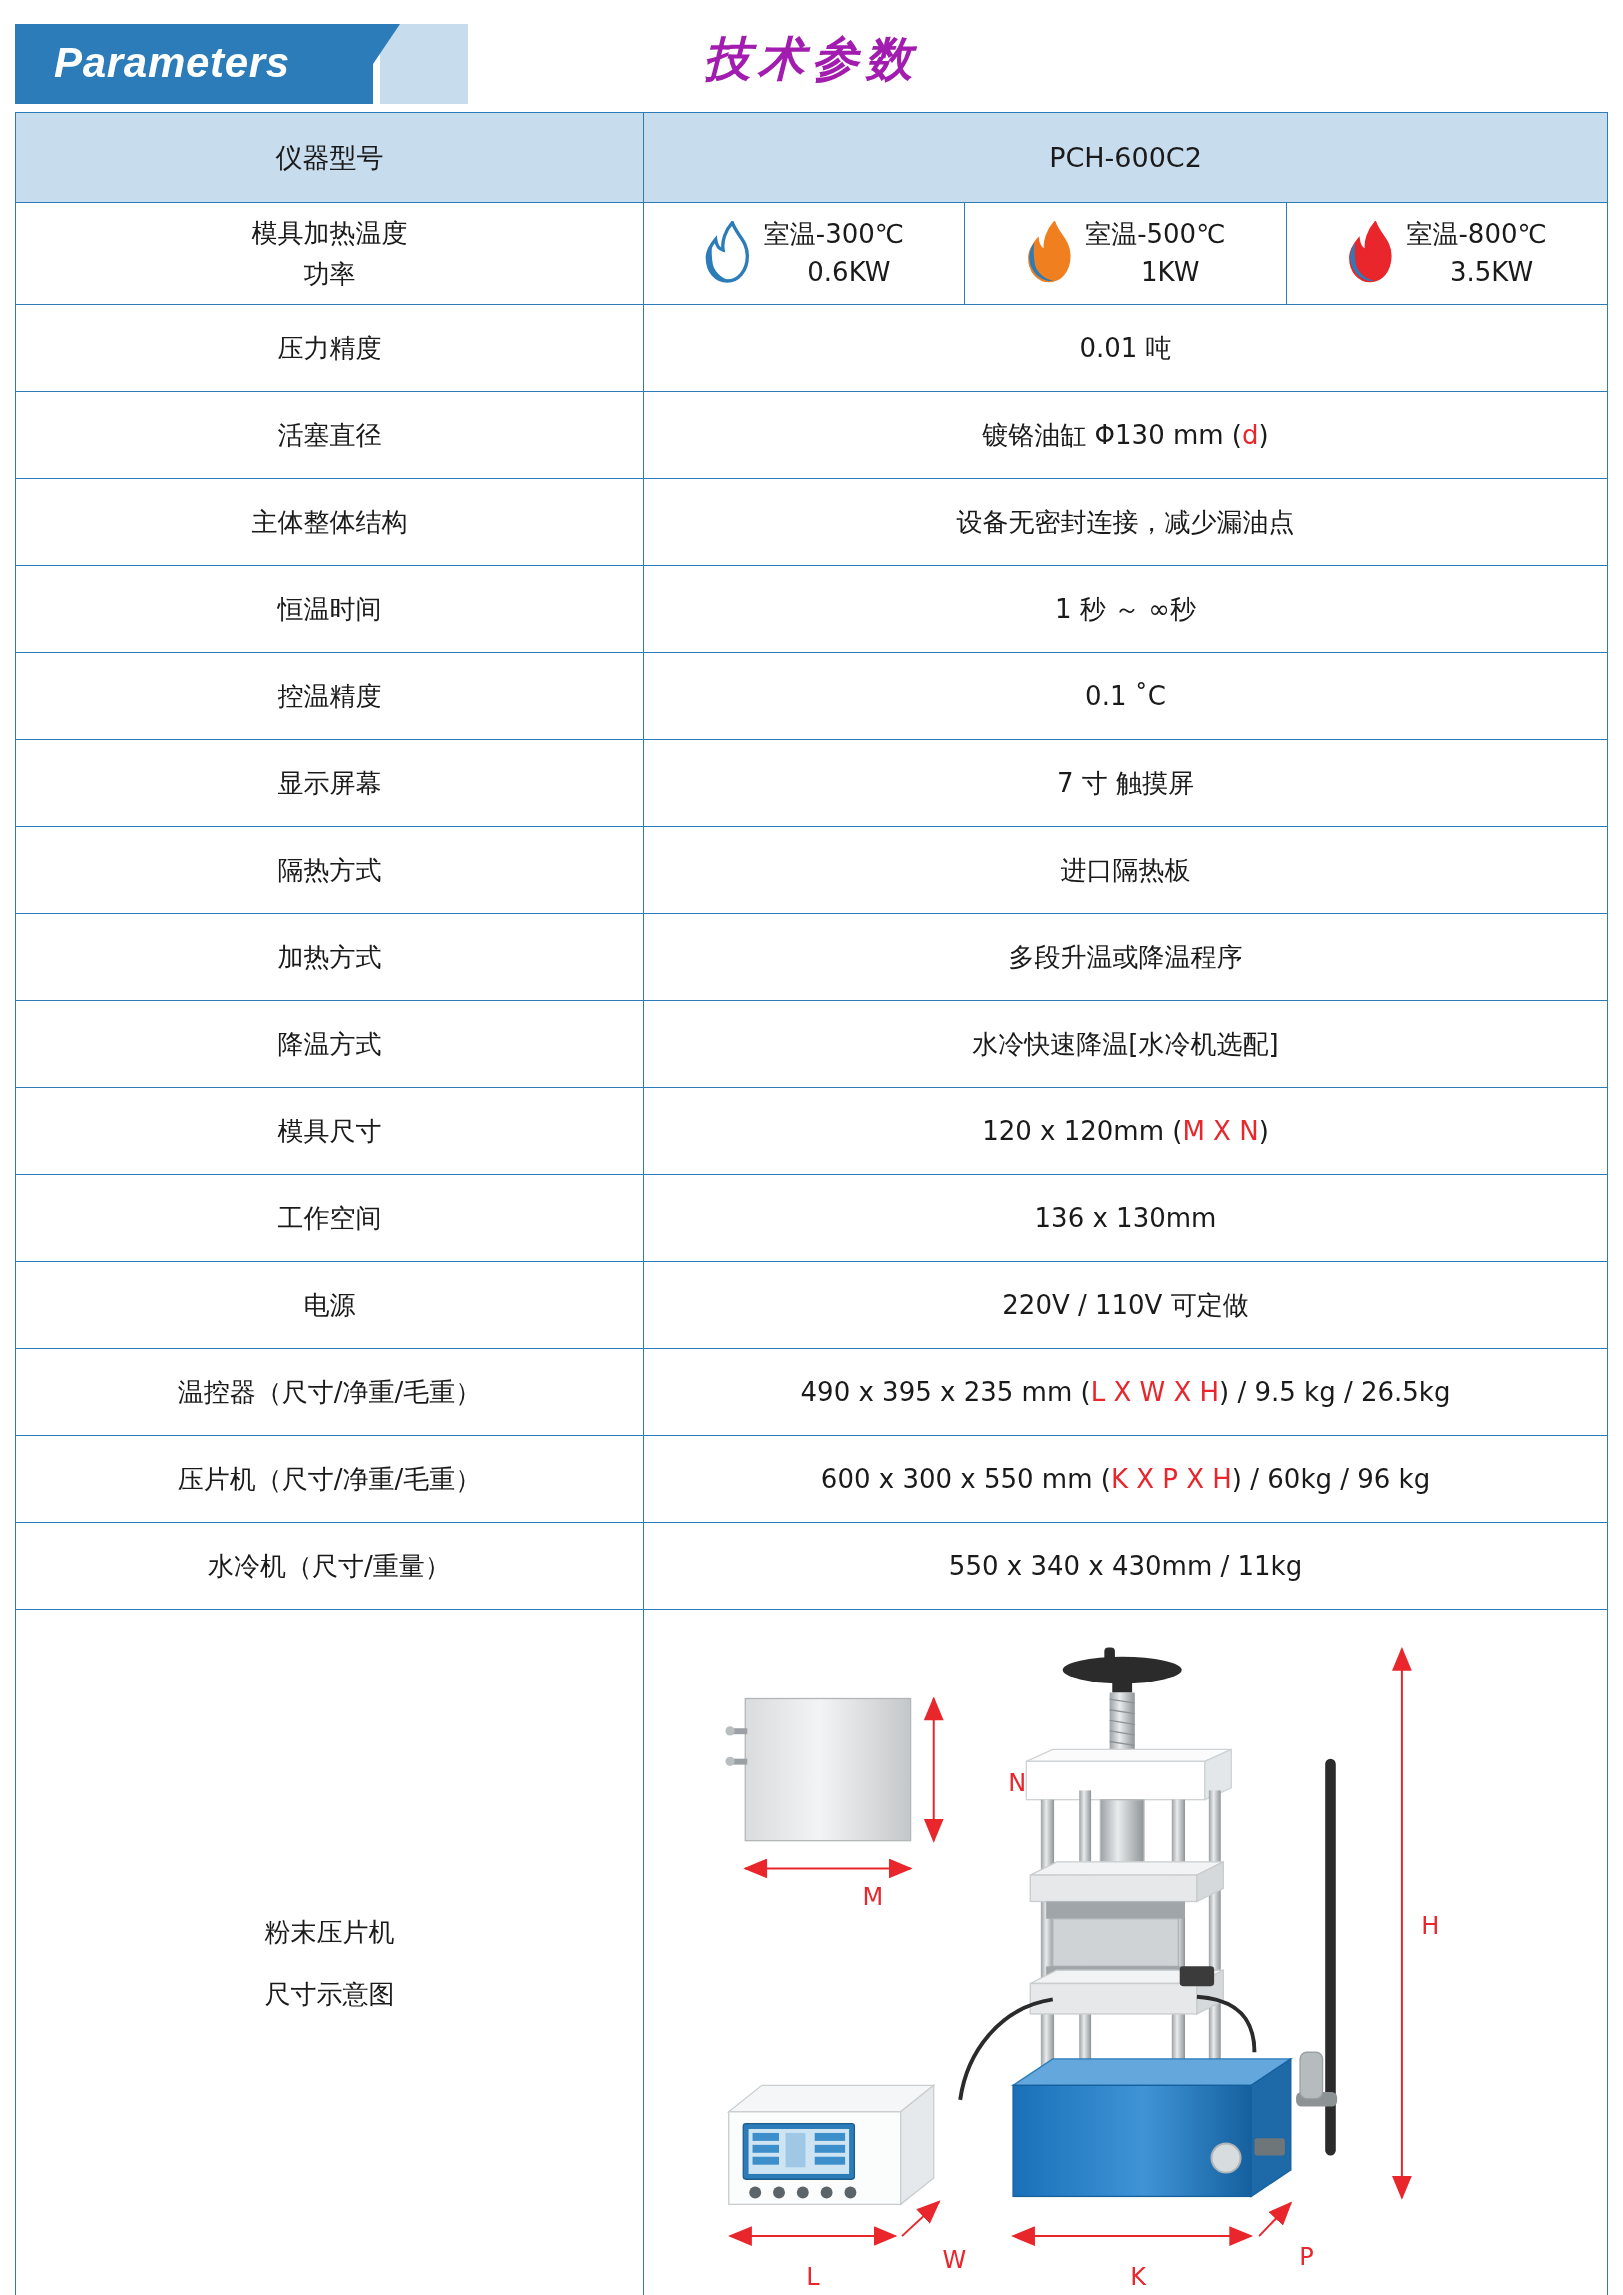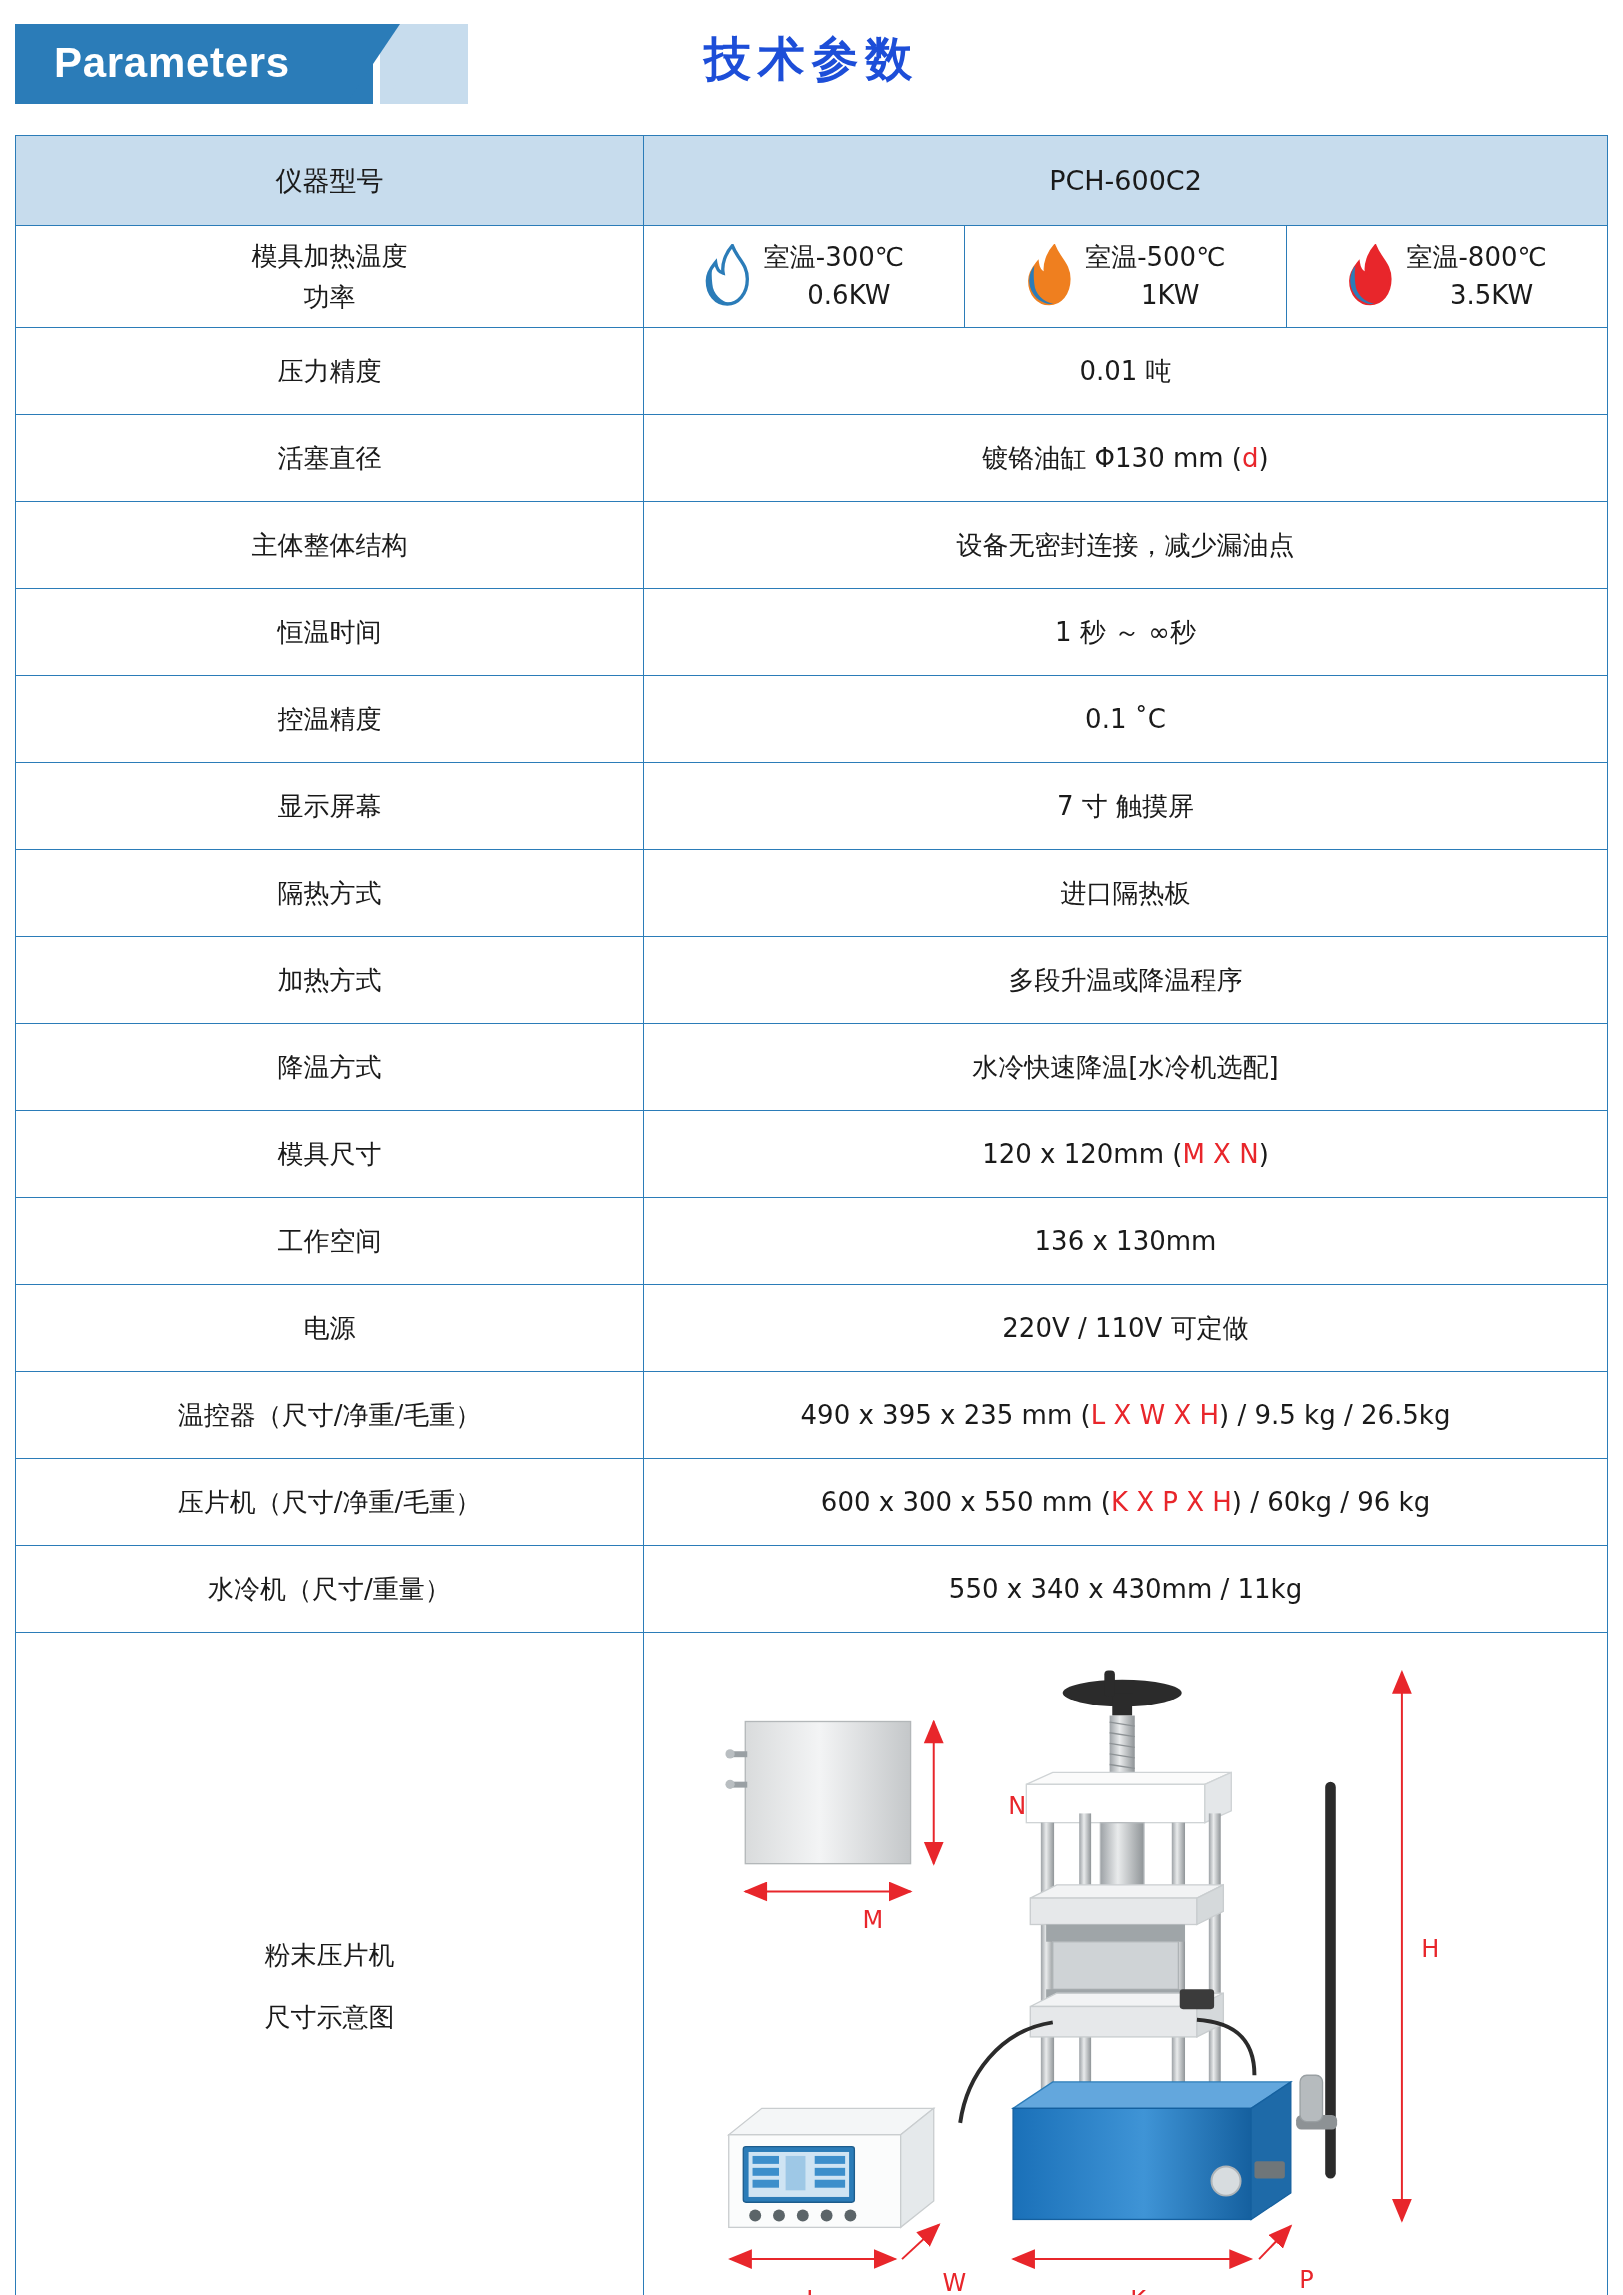--- a/index.html
+++ b/index.html
@@ -18,21 +18,22 @@
     position: relative;
     width: 1623px;
     height: 2295px;
     box-sizing: border-box;
     padding: 0 15px;
   }
 
   
   .header {
     position: relative;
-    height: 135px;
+    height: 112px;
+    font-style: italic;
   }
   .header-banner {
     position: absolute;
     left: 0;
     top: 24px;
     width: 466px;
     height: 80px;
   }
   .banner-main {
     position: absolute;
@@ -79,21 +80,21 @@
     font-family: "Liberation Sans", sans-serif;
   }
   .header-title {
     position: absolute;
     left: 0;
     right: 0;
     top: 28px;
     text-align: center;
     font-size: 47px;
     font-weight: bold;
-    color: #1d4ed8;
+    color: #a21caf;
     letter-spacing: 6.8px;
     font-family: "DejaVu Sans", sans-serif;
   }
 
   
   .spec-table {
     width: 1593px;
     border-collapse: collapse;
     table-layout: fixed;
     border: 1.4px solid #2b7cb8;

